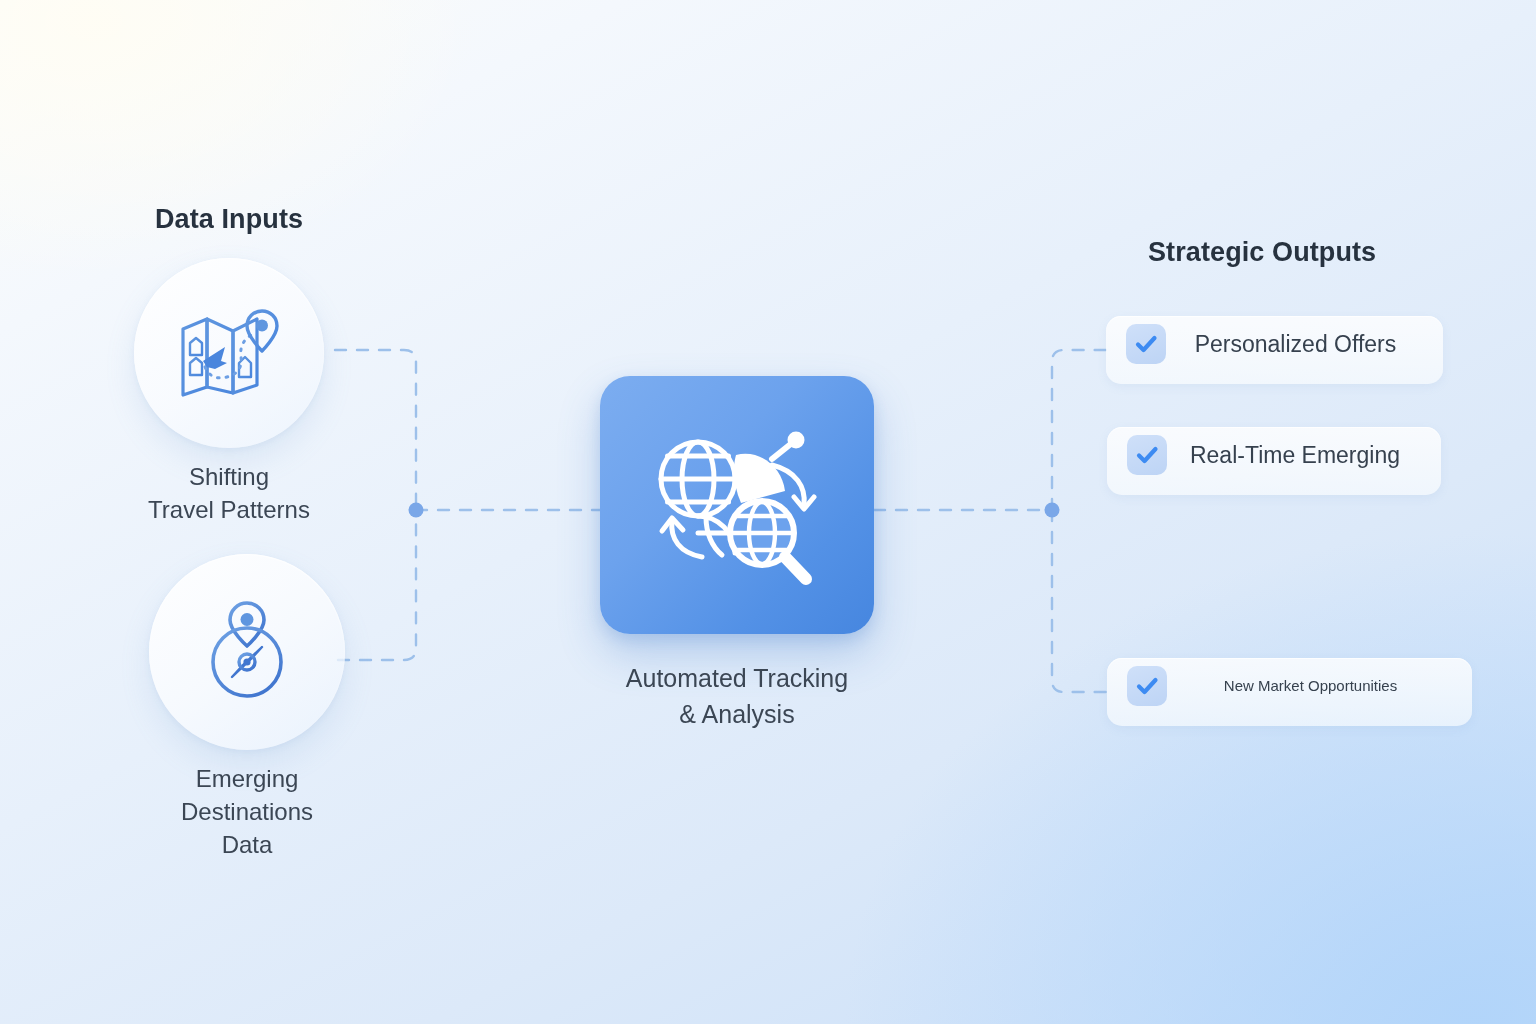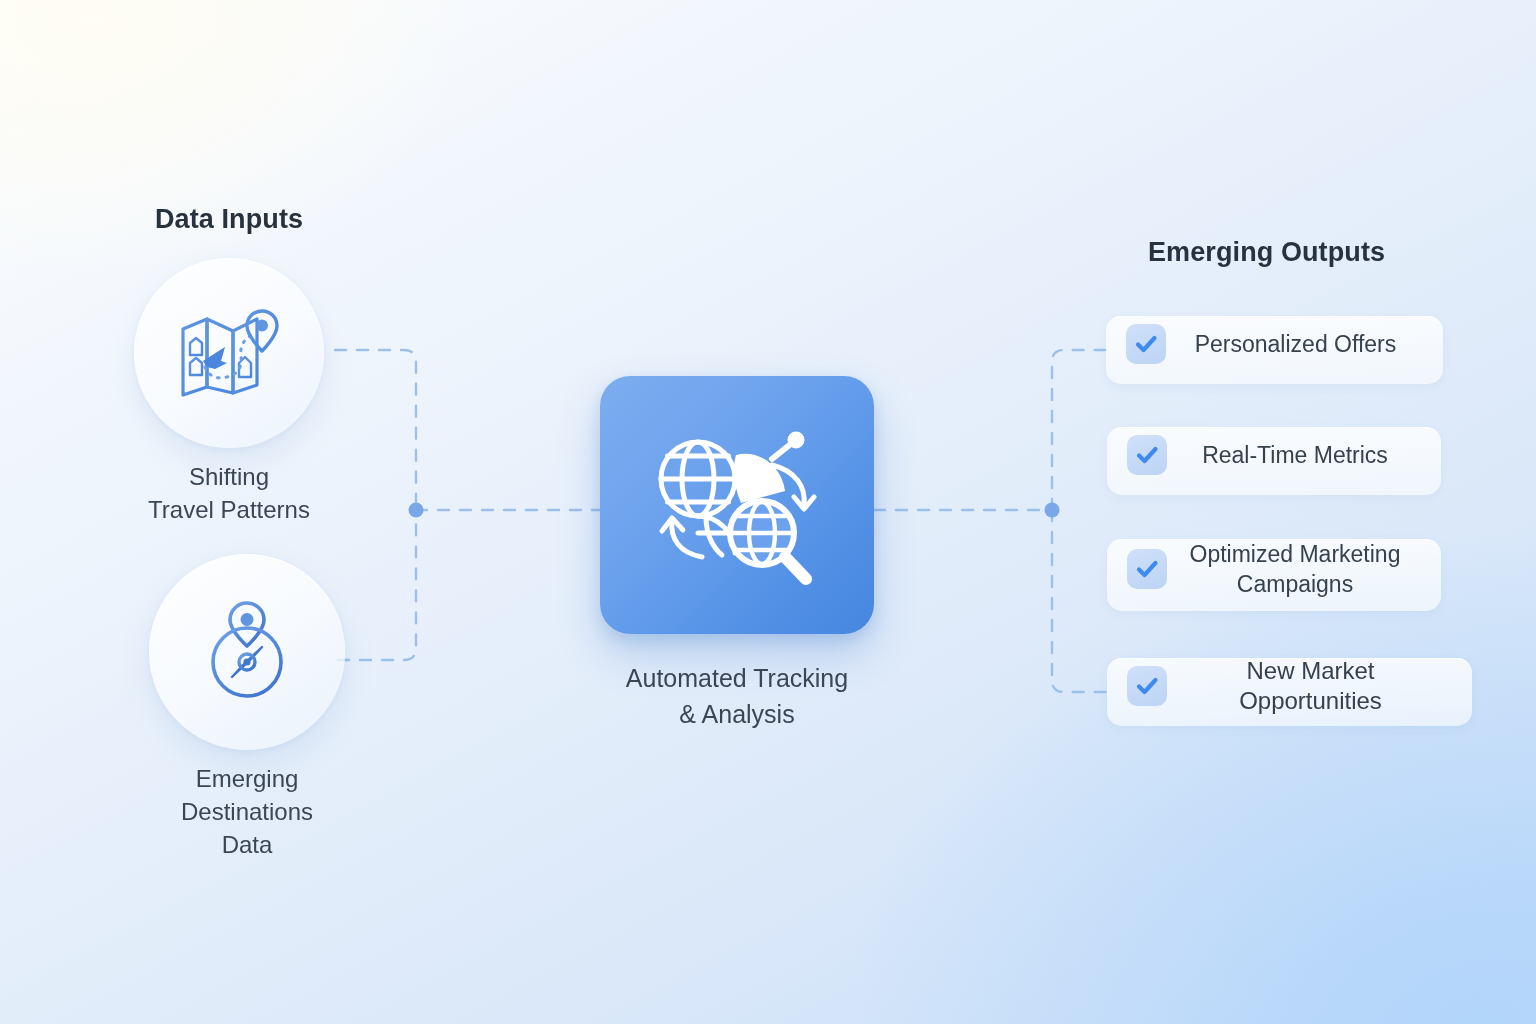--- a/index.html
+++ b/index.html
@@ -146,21 +146,21 @@
 
   .output-label {
     flex: 1 1 auto;
     text-align: center;
     font-size: 23px;
     line-height: 30px;
     color: #36414e;
     white-space: pre-line;
     padding-right: 4px;
   }
-  #card-3 .output-label { font-size: 24px; }
+  #card-3 .output-label { font-size: 15px; }
 </style>
 </head>
 <body>
 
 <div id="stage">
 
   <svg id="wires" viewBox="0 0 1536 1024" width="1536" height="1024" aria-hidden="true">
     <g fill="none" stroke="#9dc0ea" stroke-width="2.4" stroke-linecap="round" stroke-dasharray="11 11">
 
       <path d="M335 350 L404 350 Q416 350 416 362 L416 510"></path>
@@ -286,49 +286,40 @@
           <path d="M154 76 L164 88 L174 76"></path>
           <path d="M62 136 C40 132 30 118 32 100"></path>
           <path d="M22 110 L32 97 L43 109"></path>
         </g>
       </svg>
     </div>
     <div id="center-label">Automated Tracking
 &amp; Analysis</div>
   </div>
 
-  <div class="section-title" id="title-outputs">Emerging Outputs</div>
+  <div class="section-title" id="title-outputs">Strategic Outputs</div>
 
   <div class="output-card" id="card-0">
     <span class="checkbox">
       <svg width="26" height="26" viewBox="0 0 26 26" aria-hidden="true">
         <path d="M5 13.5 L10.5 19 L21.5 7" fill="none" stroke="#3d8bf2" stroke-width="4.2" stroke-linecap="round" stroke-linejoin="round"></path>
       </svg>
     </span>
     <span class="output-label">Personalized Offers</span>
   </div>
 
   <div class="output-card" id="card-1">
     <span class="checkbox">
       <svg width="26" height="26" viewBox="0 0 26 26" aria-hidden="true">
         <path d="M5 13.5 L10.5 19 L21.5 7" fill="none" stroke="#3d8bf2" stroke-width="4.2" stroke-linecap="round" stroke-linejoin="round"></path>
       </svg>
     </span>
-    <span class="output-label">Real-Time Metrics</span>
-  </div>
-
-  <div class="output-card" id="card-2">
-    <span class="checkbox">
-      <svg width="26" height="26" viewBox="0 0 26 26" aria-hidden="true">
-        <path d="M5 13.5 L10.5 19 L21.5 7" fill="none" stroke="#3d8bf2" stroke-width="4.2" stroke-linecap="round" stroke-linejoin="round"></path>
-      </svg>
-    </span>
-    <span class="output-label">Optimized Marketing
-Campaigns</span>
-  </div>
+    <span class="output-label">Real-Time Emerging</span>
+  </div>
+
 
   <div class="output-card" id="card-3">
     <span class="checkbox">
       <svg width="26" height="26" viewBox="0 0 26 26" aria-hidden="true">
         <path d="M5 13.5 L10.5 19 L21.5 7" fill="none" stroke="#3d8bf2" stroke-width="4.2" stroke-linecap="round" stroke-linejoin="round"></path>
       </svg>
     </span>
     <span class="output-label">New Market Opportunities</span>
   </div>
 

